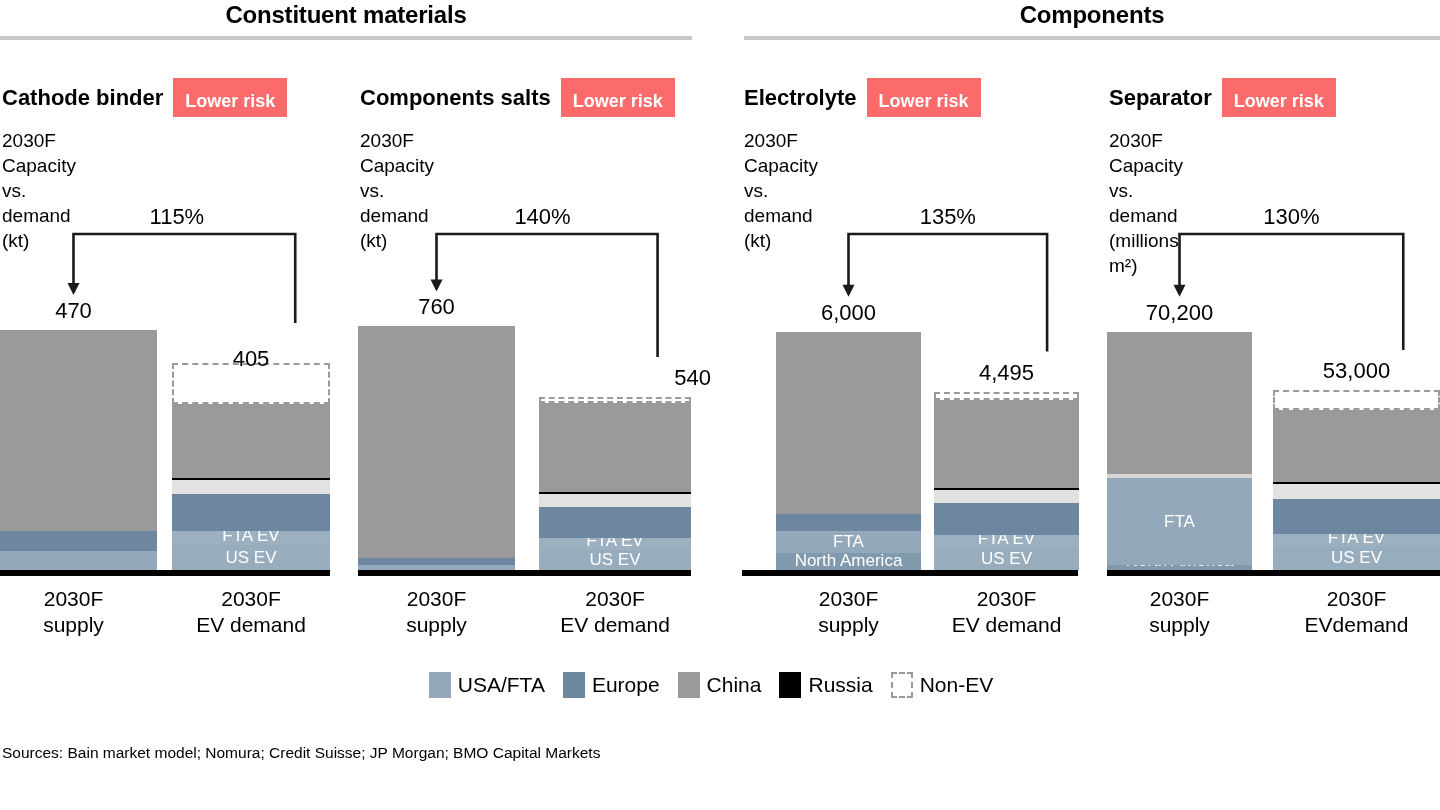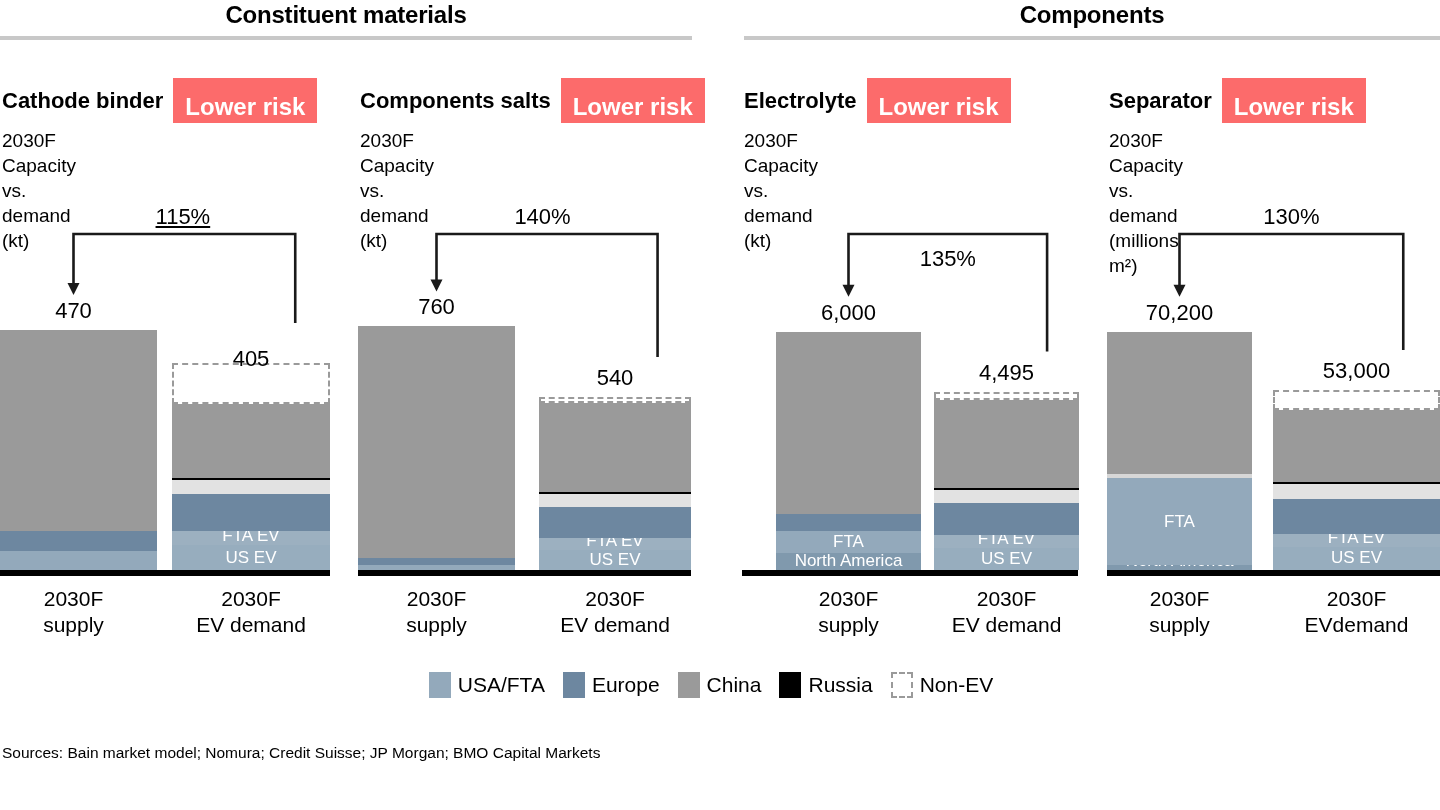--- a/index.html
+++ b/index.html
@@ -21,22 +21,22 @@
   }
   .group-rule{
     margin-top:6px;height:4px;background:#c8c8c8;width:100%;
   }
 
   
   .panel{position:absolute;top:0;height:810px;}
   .panel-head{position:absolute;top:78px;left:0;display:flex;align-items:center;gap:10px;white-space:nowrap;}
   .panel-name{font-size:22px;font-weight:bold;line-height:28px;}
   .risk-badge{
-    background:#fc6b6b;color:#ffffff;font-size:24px;font-weight:bold;
-    padding:19px 12px 6px 12px;line-height:20px;
+    background:#fc6b6b;color:#ffffff;font-size:18px;font-weight:bold;
+    padding:13px 12px 6px 12px;line-height:20px;
   }
   .panel-sub{
     position:absolute;top:128px;left:0;
     font-size:19px;line-height:25px;white-space:pre-line;
   }
 
   
   .plot{position:absolute;}
   .baseline{position:absolute;left:0;height:6px;background:#000;bottom:0;}
 
@@ -184,21 +184,21 @@
         <div class="seg" style="bottom: 92.4713px; height: 73.5683px; background: rgb(154, 154, 154);"></div>
         <div class="nonev" style="bottom: 166.04px; height: 40.8713px;"></div>
       </div>
       <div class="val" style="left: 152px; width: 198px; top: 126px;">405</div>
       <div class="xtick" style="left: 142px; width: 218px; top: 366px;">2030F
 EV demand</div>
       <svg class="conn" width="330" height="300">
         <path d="M 73.5 71.8811881188119 L 73.5 14 L 295.24 14 L 295.24 103.08910891089107" fill="none" stroke="#1a1a1a" stroke-width="2.6"></path>
         <path d="M 67.5 62.881188118811906 L 79.5 62.881188118811906 L 73.5 74.8811881188119 Z" fill="#1a1a1a"></path>
       </svg>
-      <div class="pct" style="left: 32px; width: 301.74px; top: -16px; text-decoration: underline;">115%</div>
+      <div class="pct" style="left: 26px; width: 301.74px; top: -16px;">115%</div>
     </div>
     <div class="plot" style="left: 358px; top: 220px; width: 333px; height: 356px;">
       <div class="baseline" style="width: 333px;"></div>
       <div class="bar" style="left: 0px; width: 157px; height: 243.578px;">
         <div class="seg" style="bottom: 0px; height: 5.12795px; background: rgb(147, 169, 187);"></div>
         <div class="seg" style="bottom: 5.12795px; height: 7.05093px; background: rgb(109, 135, 160);"></div>
         <div class="seg" style="bottom: 12.1789px; height: 231.399px; background: rgb(154, 154, 154);"></div>
       </div>
       <div class="val" style="left: -20px; width: 197px; top: 74.4224px;">760</div>
       <div class="xtick" style="left: -30px; width: 217px; top: 366px;">2030F
@@ -207,21 +207,21 @@
         <div class="seg" style="bottom: 0px; height: 19.8708px; background: rgb(151, 173, 190);"></div>
         <div class="seg-label" style="bottom: 0.935404px;">US EV</div>
         <div class="seg" style="bottom: 19.8708px; height: 12.1789px; background: rgb(156, 176, 192);"></div>
         <div class="seg-label" style="bottom: 19.8708px;">FTA EV</div>
         <div class="seg" style="bottom: 32.0497px; height: 30.7677px; background: rgb(109, 135, 160);"></div>
         <div class="seg" style="bottom: 62.8174px; height: 12.8199px; background: rgb(226, 226, 226);"></div>
         <div class="seg" style="bottom: 75.6373px; height: 1.92298px; background: rgb(0, 0, 0);"></div>
         <div class="seg" style="bottom: 77.5602px; height: 89.0981px; background: rgb(154, 154, 154);"></div>
         <div class="nonev" style="bottom: 166.658px; height: 6.40994px;"></div>
       </div>
-      <div class="val" style="left: 161px; width: 192px; top: 144.932px;">540</div>
+      <div class="val" style="left: 161px; width: 192px; top: 144.932px; text-align: right;">540</div>
       <div class="xtick" style="left: 151px; width: 212px; top: 366px;">2030F
 EV demand</div>
       <svg class="conn" width="333" height="300">
         <path d="M 78.5 68.4223602484472 L 78.5 14 L 299.56 14 L 299.56 136.93167701863354" fill="none" stroke="#1a1a1a" stroke-width="2.6"></path>
         <path d="M 72.5 59.422360248447205 L 84.5 59.422360248447205 L 78.5 71.4223602484472 Z" fill="#1a1a1a"></path>
       </svg>
       <div class="pct" style="left: 34px; width: 301.06px; top: -16px;">140%</div>
     </div>
     <div class="plot" style="left: 742px; top: 220px; width: 336px; height: 356px;">
       <div class="baseline" style="width: 336px;"></div>
@@ -247,21 +247,21 @@
         <div class="seg" style="bottom: 81.9646px; height: 88.5138px; background: rgb(154, 154, 154);"></div>
         <div class="nonev" style="bottom: 170.478px; height: 7.93846px;"></div>
       </div>
       <div class="val" style="left: 172px; width: 185px; top: 139.583px;">4,495</div>
       <div class="xtick" style="left: 162px; width: 205px; top: 366px;">2030F
 EV demand</div>
       <svg class="conn" width="336" height="300">
         <path d="M 106.5 73.84615384615384 L 106.5 14 L 305.1 14 L 305.1 131.58307692307693" fill="none" stroke="#1a1a1a" stroke-width="2.6"></path>
         <path d="M 100.5 64.84615384615384 L 112.5 64.84615384615384 L 106.5 76.84615384615384 Z" fill="#1a1a1a"></path>
       </svg>
-      <div class="pct" style="left: 66.5px; width: 278.6px; top: -16px; margin-top: 42px;">135%</div>
+      <div class="pct" style="left: 66.5px; width: 278.6px; top: -16px;">135%</div>
     </div>
     <div class="plot" style="left: 1107px; top: 220px; width: 333px; height: 356px;">
       <div class="baseline" style="width: 333px;"></div>
       <div class="bar" style="left: 0px; width: 145px; height: 238.311px;">
         <div class="seg" style="bottom: 0px; height: 5.09211px; background: rgb(128, 153, 173);"></div>
         <div class="seg-label" style="bottom: 0px;">North America</div>
         <div class="seg" style="bottom: 5.09211px; height: 86.5658px; background: rgb(147, 169, 187);"></div>
         <div class="seg-label" style="bottom: 39.375px;">FTA</div>
         <div class="seg" style="bottom: 91.6579px; height: 4.75263px; background: rgb(215, 215, 215);"></div>
         <div class="seg" style="bottom: 96.4105px; height: 141.9px; background: rgb(154, 154, 154);"></div>

